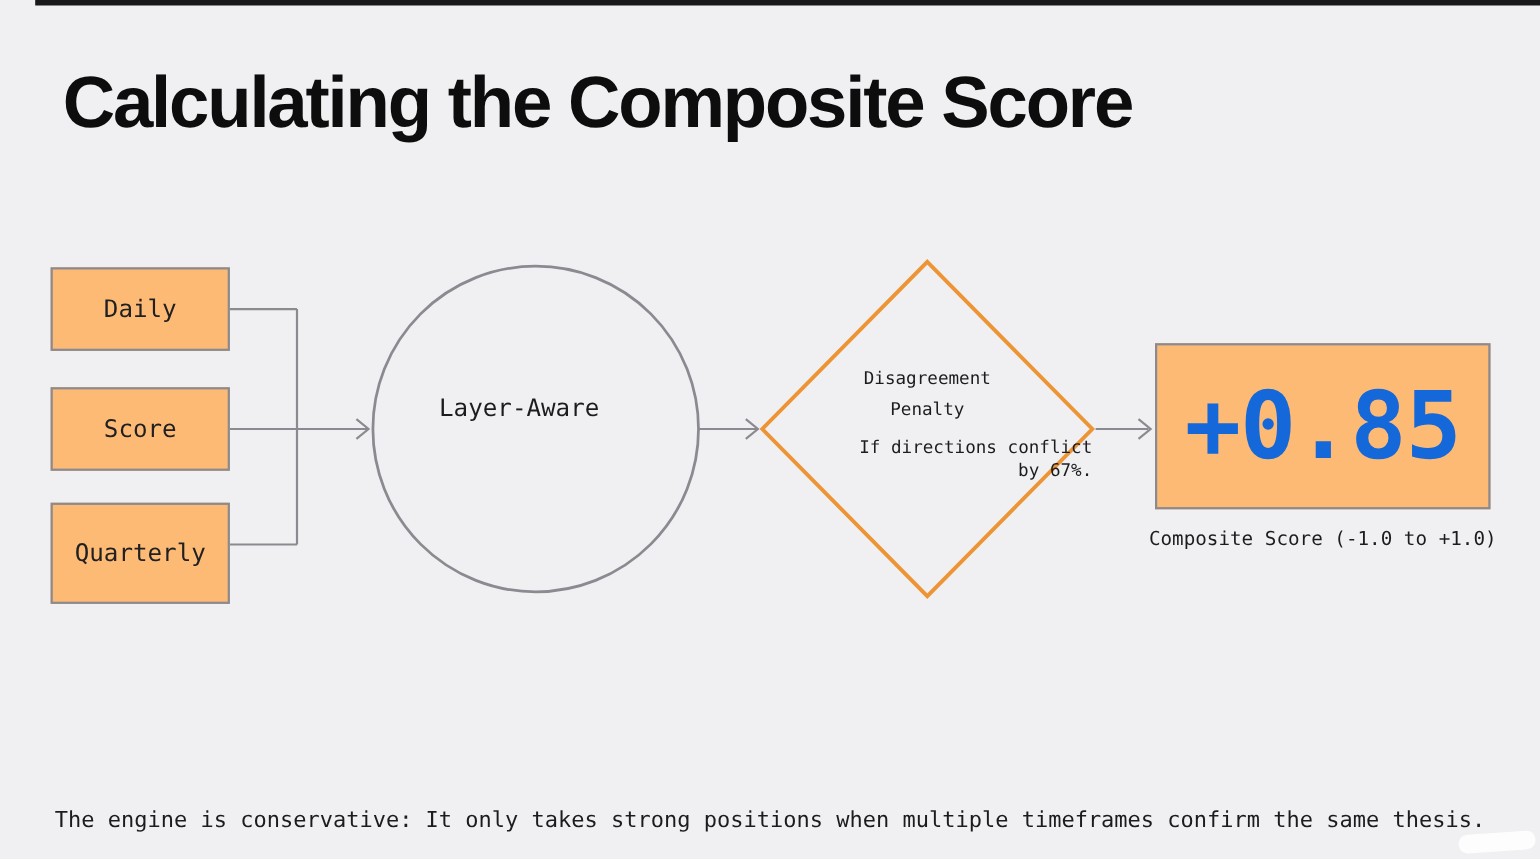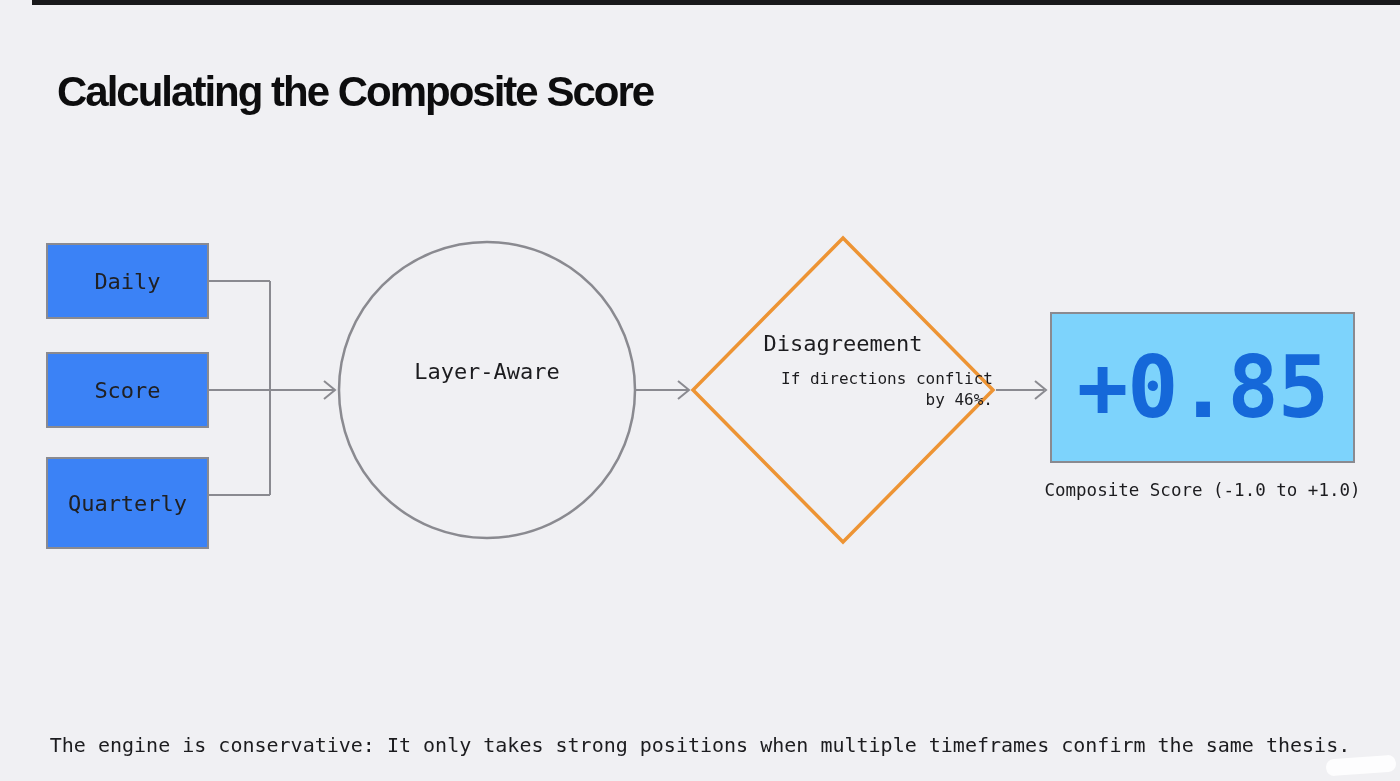--- a/index.html
+++ b/index.html
@@ -20,56 +20,56 @@
     color:var(--ink);
   }
   .top-strip{
     position:absolute;left:32px;top:0;width:1368px;height:5px;
     background:var(--strip);
   }
   .page-title{
     position:absolute;left:57px;top:62px;
     font-family:"Liberation Sans", sans-serif;
     font-weight:bold;
-    font-size:42px;line-height:60px;
+    font-size:66px;line-height:60px;
     letter-spacing:-2px;
     color:var(--title-ink);
     white-space:nowrap;
   }
   .flow-svg{position:absolute;left:0;top:0;width:1400px;height:781px;pointer-events:none;}
   .node-box{
     position:absolute;left:46px;width:163px;height:76px;
     border:2px solid var(--line);
-    background:#3b82f6;
+    background:#fdba74;
     display:flex;align-items:center;justify-content:center;
     font-size:22px;color:var(--ink);
   }
   .node-daily{top:243px;}
   .node-weekly{top:352px;}
   .node-quarterly{top:457px;height:92px;}
   .blender-label{
-    position:absolute;left:339px;top:356px;width:296px;
+    position:absolute;left:324px;top:356px;width:296px;
     text-align:center;font-size:22px;line-height:31px;
     color:#1c1c1f;
   }
   .blender-caption{
     position:absolute;left:290px;top:556px;width:400px;
     text-align:center;font-size:20px;line-height:24px;
     white-space:nowrap;color:#1c1c1f;
   }
   .penalty-text{
     position:absolute;left:693px;top:330px;width:300px;
     text-align:center;color:#1c1c1f;
   }
-  .penalty-title{font-size:22px;line-height:28px;}
+  .penalty-title{font-size:16px;line-height:28px;}
   .penalty-body{font-size:16px;line-height:21px;margin-top:10px;text-align:right;}
   .result-box{
     position:absolute;left:1050px;top:312px;width:305px;height:151px;
     border:2px solid var(--line);
-    background:#7dd3fc;
+    background:#fdba74;
     display:flex;align-items:center;justify-content:center;
   }
   .result-value{
     font-size:85px;font-weight:bold;color:var(--blue);
     letter-spacing:-1px;line-height:1;
   }
   .result-caption{
     position:absolute;left:1000px;top:478px;width:405px;
     text-align:center;font-size:17.5px;line-height:24px;
     white-space:nowrap;color:#1c1c1f;
@@ -126,24 +126,25 @@
 <div class="blender-label">
   <div>Layer-Aware</div>
 </div>
 
 <div class="blender-caption">
 </div>
 
 <div class="penalty-text">
   <div class="penalty-title">
     <div>Disagreement</div>
+    <div>Penalty</div>
   </div>
   <div class="penalty-body">
     <div>If directions conflict</div>
-    <div>by 46%.</div>
+    <div>by 67%.</div>
   </div>
 </div>
 
 <div class="result-box">
   <span class="result-value">+0.85</span>
 </div>
 <div class="result-caption">Composite Score (-1.0 to +1.0)</div>
 
 <div class="footer-note">The engine is conservative: It only takes strong positions when multiple timeframes confirm the same thesis.</div>
 

